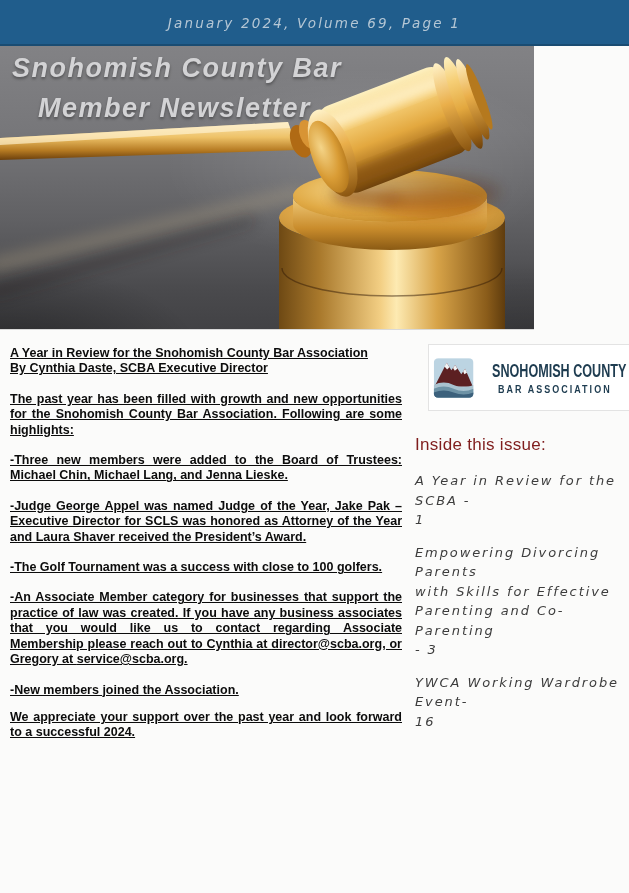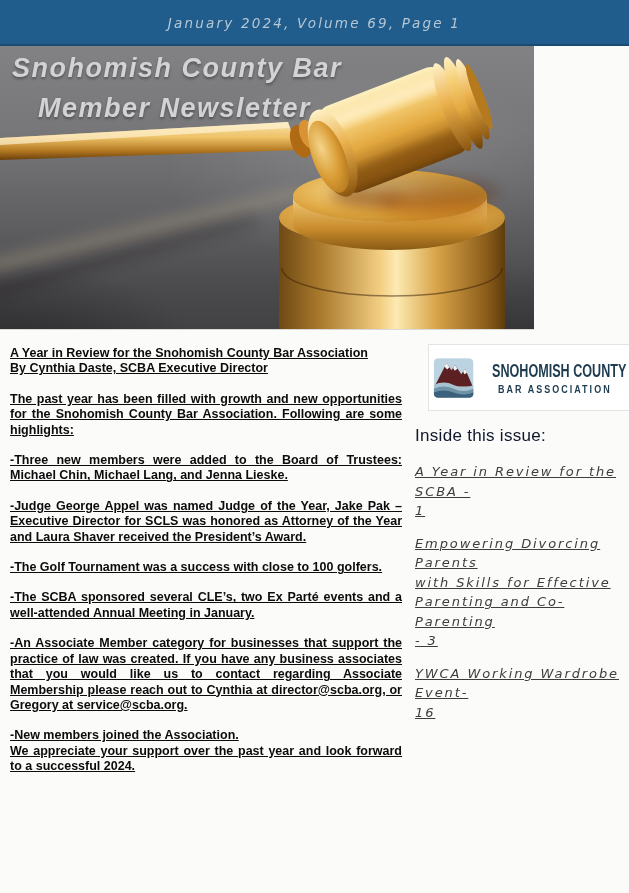--- a/index.html
+++ b/index.html
@@ -36,41 +36,41 @@
   .hero svg{position:absolute;top:0;left:0}
   .hero-title{position:absolute;left:12px;top:7px;
     font-weight:bold;font-style:italic;font-size:27px;letter-spacing:1.5px;
     color:var(--hero-title);text-shadow:0 2px 3px rgba(0,0,0,.35);white-space:nowrap;}
   .hero-title.line2{left:38px;top:47px}
   
   .article{position:absolute;left:10px;top:346px;width:392px;color:var(--body-text);
     font-size:12.5px;font-weight:700;line-height:15.4px;text-decoration:underline;}
   .article .heading{text-align:left}
   .article p.para{text-align:justify;margin-top:15px}
-  .article p.para.tight{margin-top:0}
+  .article p.para.tight{margin-top:12px}
   .article a.email-link{color:var(--body-text);text-decoration:underline;cursor:pointer}
   
   .sidebar{position:absolute;left:412px;top:344px;width:210px}
   .logo-box{
     margin-left:16px;width:216px;height:67px;background:#ffffff;
     border:1px solid #e3e3e3;display:flex;align-items:center;gap:18px;padding:5px 4px;
   }
   .logo-text{display:flex;flex-direction:column;overflow:hidden}
   .logo-line1{font-weight:bold;font-size:18px;color:var(--logo-navy);white-space:nowrap;
     transform:scaleX(.70);transform-origin:left center;letter-spacing:0;}
   .logo-line2{font-weight:bold;font-size:11.5px;color:var(--logo-navy);white-space:nowrap;
     transform:scaleX(.78);transform-origin:left center;letter-spacing:2.6px;margin-left:6px;margin-top:1px;}
   .inside-heading{
-    margin:15px 0 0 3px;font-size:17px;font-weight:400;color:#0f172a;letter-spacing:.3px;
+    margin:24px 0 0 3px;font-size:17px;font-weight:400;color:#7f1d1d;letter-spacing:.3px;
   }
   .toc{margin:16px 0 0 3px}
   .toc-item{
     font-family:"DejaVu Sans",sans-serif;font-style:italic;font-size:13px;
     letter-spacing:1.9px;line-height:19.5px;color:var(--toc-text);
-    white-space:pre-line;margin-bottom:13px;text-decoration:underline;
+    white-space:pre-line;margin-bottom:13px;
   }
 </style>
 </head>
 <body>
 
 <div class="topbar">
   <span class="issue-info">January 2024, Volume 69, Page 1</span>
 </div>
 
 <div class="hero">
@@ -171,21 +171,20 @@
 </div>
 
 <div class="article">
   <div class="heading">A Year in Review for the Snohomish County Bar Association</div>
   <div class="heading">By Cynthia Daste, SCBA Executive Director</div>
   <div>
       <p class="para"><span>The past year has been filled with growth and new opportunities for the Snohomish County Bar Association. Following are some highlights:</span></p>
       <p class="para"><span>-Three new members were added to the Board of Trustees: Michael Chin, Michael Lang, and Jenna Lieske.</span></p>
       <p class="para"><span>-Judge George Appel was named Judge of the Year, Jake Pak – Executive Director for SCLS was honored as Attorney of the Year and Laura Shaver received the President’s Award.</span></p>
       <p class="para"><span>-The Golf Tournament was a success with close to 100 golfers.</span></p>
-      <p class="para"><span>-The SCBA sponsored several CLE’s, two Ex Parté events and a well-attended Annual Meeting in January.</span></p>
       <p class="para"><span>-An Associate Member category for businesses that support the practice of law was created.  If you have any business associates that you would like us to contact regarding Associate Membership please reach out to Cynthia at </span><a href="#" class="email-link">director@scba.org</a><span>, or Gregory at </span><a href="#" class="email-link">service@scba.org</a><span>.</span></p>
       <p class="para"><span>-New members joined the Association.</span></p>
       <p class="para tight"><span>We appreciate your support over the past year and look forward to a successful 2024.</span></p>
     </div>
 </div>
 
 <div class="sidebar">
   <div class="logo-box">
     <svg width="54" height="54" viewBox="0 0 54 54" aria-hidden="true">
       <defs>

